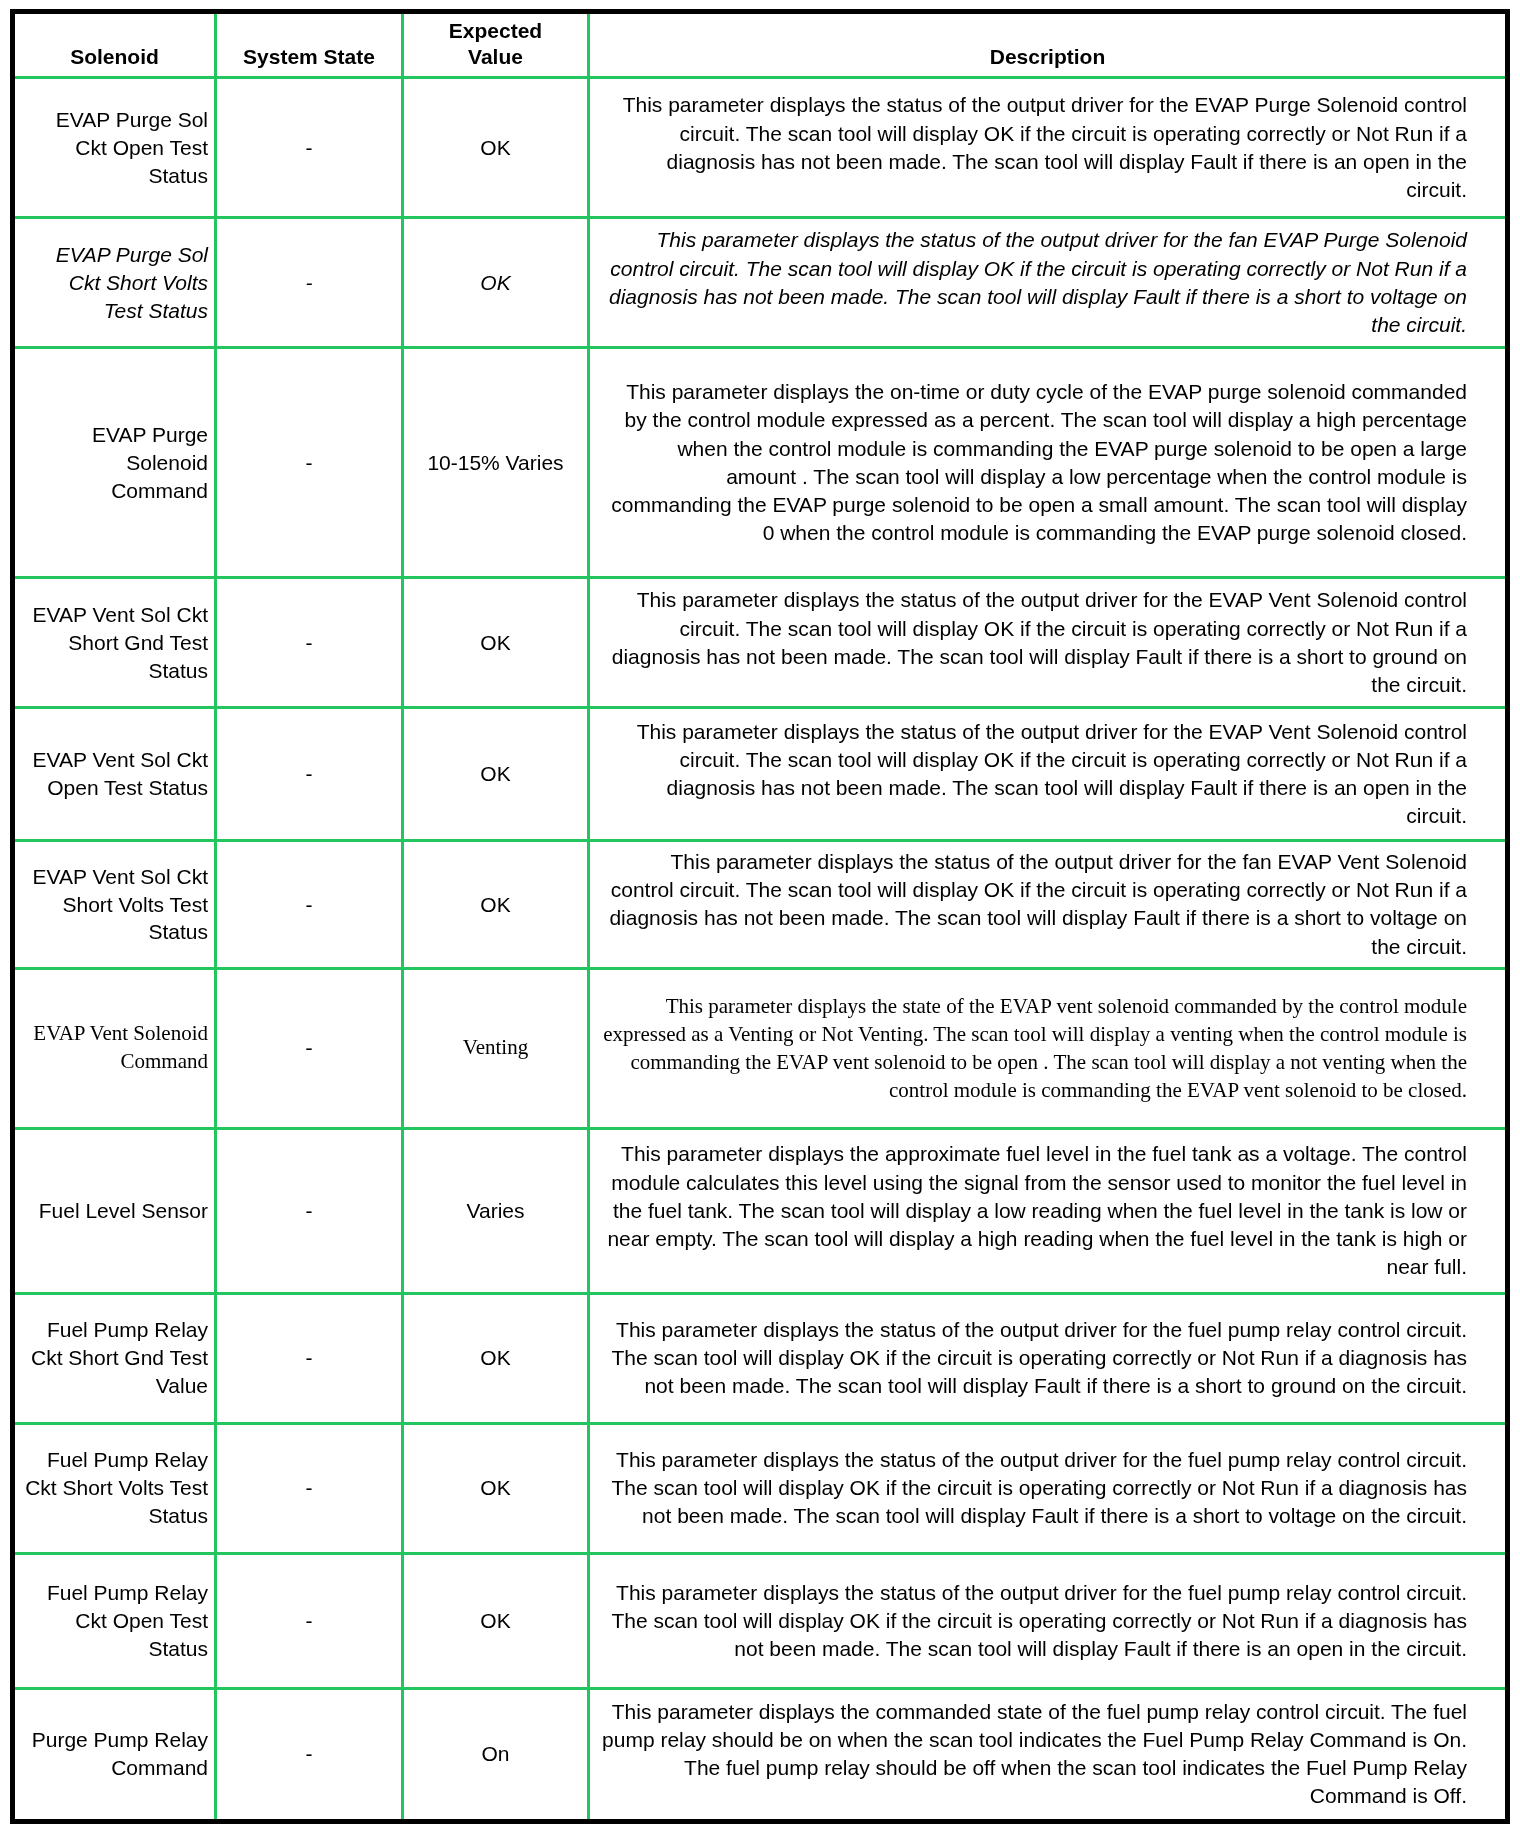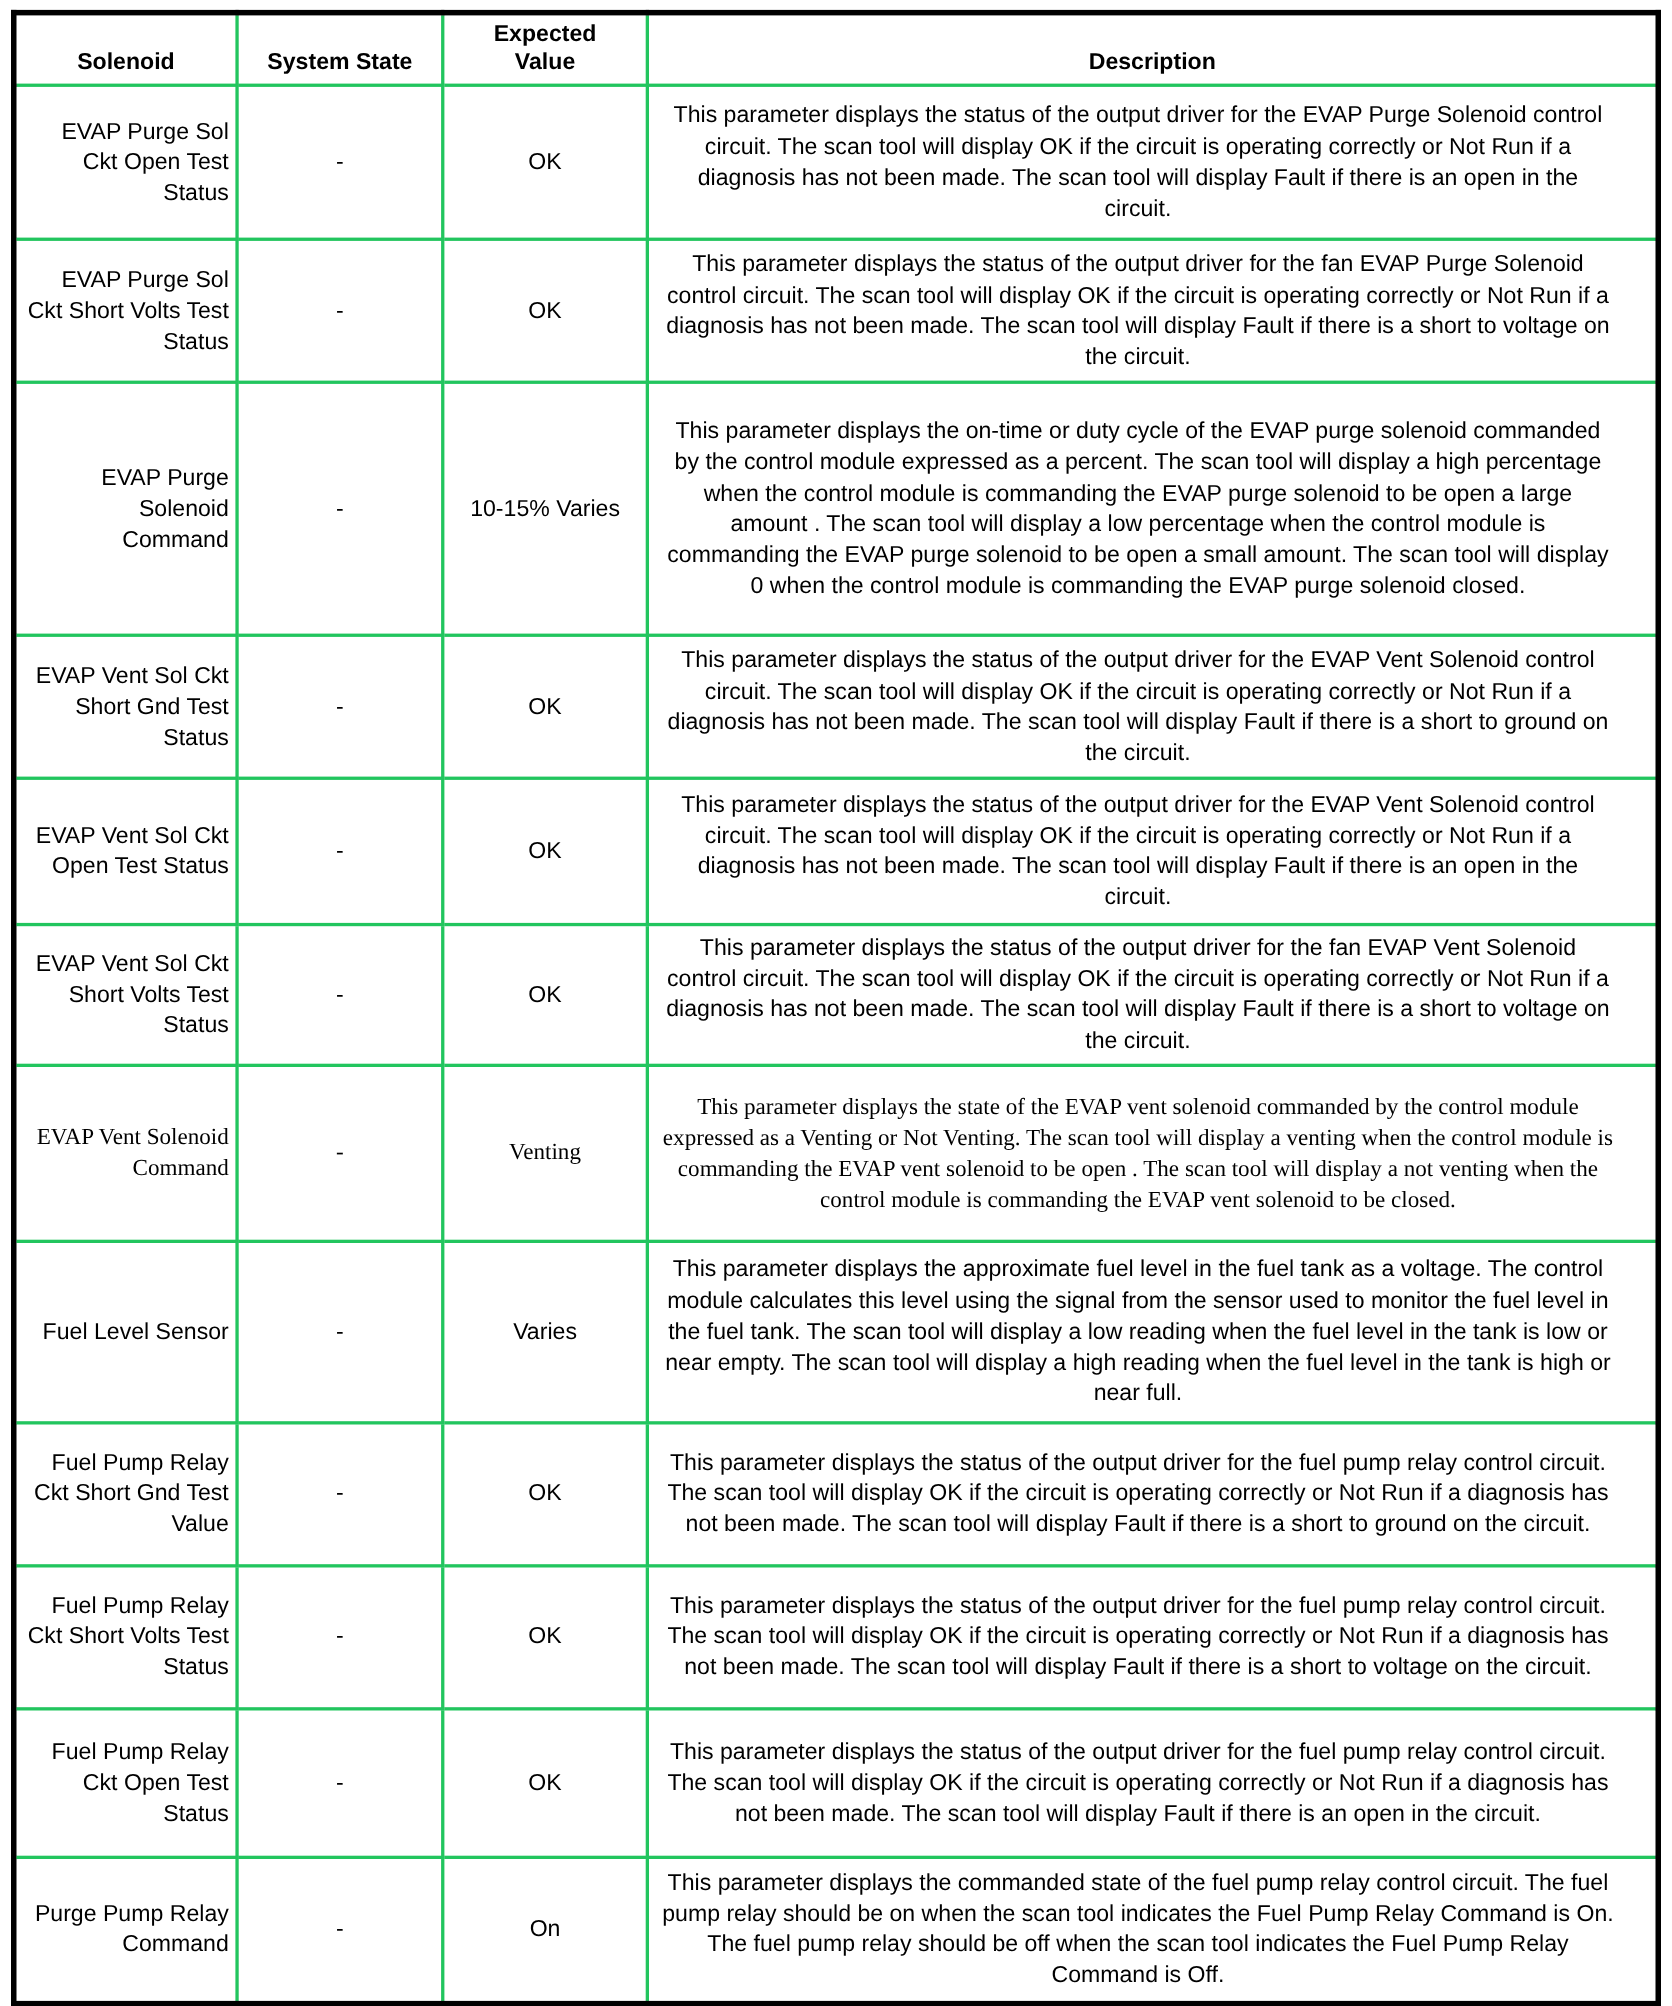--- a/index.html
+++ b/index.html
@@ -45,21 +45,21 @@
     line-height: 1.33;
   }
   td.cell-state,
   td.cell-value {
     text-align: center;
     vertical-align: middle;
     padding: 4px 6px;
     line-height: 1.33;
   }
   td.cell-desc {
-    text-align: center;
+    text-align: right;
     vertical-align: middle;
     padding: 6px 38px 6px 12px;
     line-height: 1.34;
   }
 </style>
 </head>
 <body>
 
 <div class="page">
   <table class="data-table">
@@ -78,21 +78,21 @@
         <th>Description</th>
       </tr>
     </thead>
     <tbody id="table-body">
         <tr style="height: 140px;">
           <td class="cell-param">EVAP Purge Sol Ckt Open Test Status</td>
           <td class="cell-state">-</td>
           <td class="cell-value">OK</td>
           <td class="cell-desc">This parameter displays the status of the output driver for the EVAP Purge Solenoid control circuit. The scan tool will display OK if the circuit is operating correctly or Not Run if a diagnosis has not been made. The scan tool will display Fault if there is an open in the circuit.</td>
         </tr>
-        <tr style="height: 130px;">
+        <tr style="height: 130px; font-style: italic;">
           <td class="cell-param">EVAP Purge Sol Ckt Short Volts Test Status</td>
           <td class="cell-state">-</td>
           <td class="cell-value">OK</td>
           <td class="cell-desc">This parameter displays the status of the output driver for the fan EVAP Purge Solenoid control circuit. The scan tool will display OK if the circuit is operating correctly or Not Run if a diagnosis has not been made. The scan tool will display Fault if there is a short to voltage on the circuit.</td>
         </tr>
         <tr style="height: 230px;">
           <td class="cell-param">EVAP Purge Solenoid Command</td>
           <td class="cell-state">-</td>
           <td class="cell-value">10-15% Varies</td>
           <td class="cell-desc">This parameter displays the on-time or duty cycle of the EVAP purge solenoid commanded by the control module expressed as a percent. The scan tool will display a high percentage when the control module is commanding the EVAP purge solenoid to be open a large amount . The scan tool will display a low percentage when the control module is commanding the EVAP purge solenoid to be open a small amount. The scan tool will display 0 when the control module is commanding the EVAP purge solenoid closed.</td>

